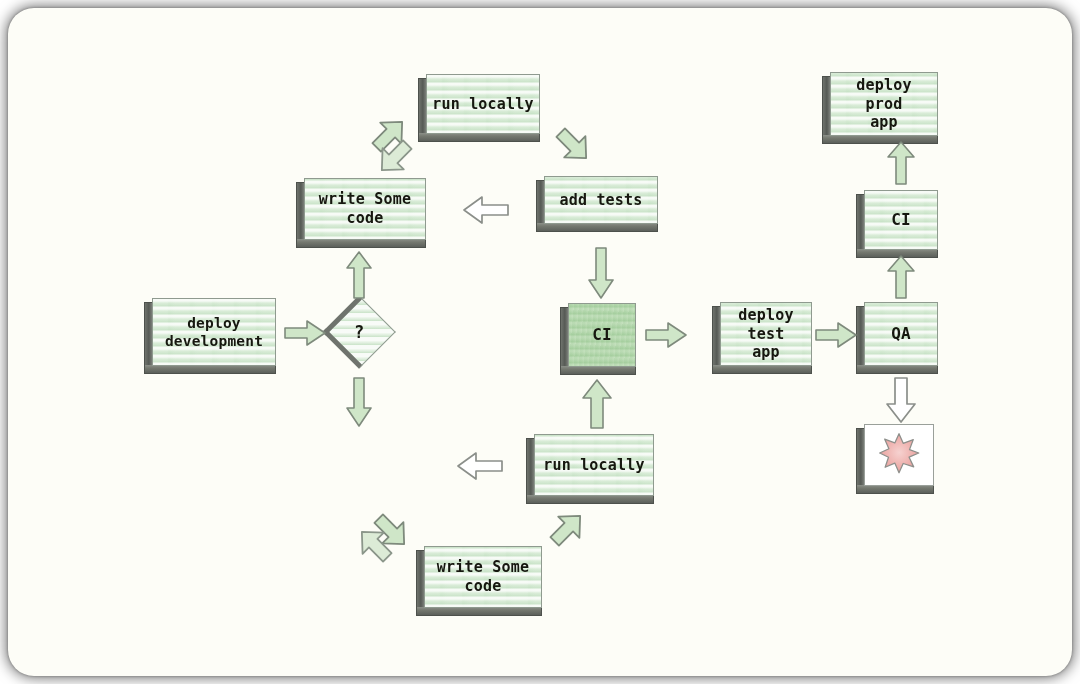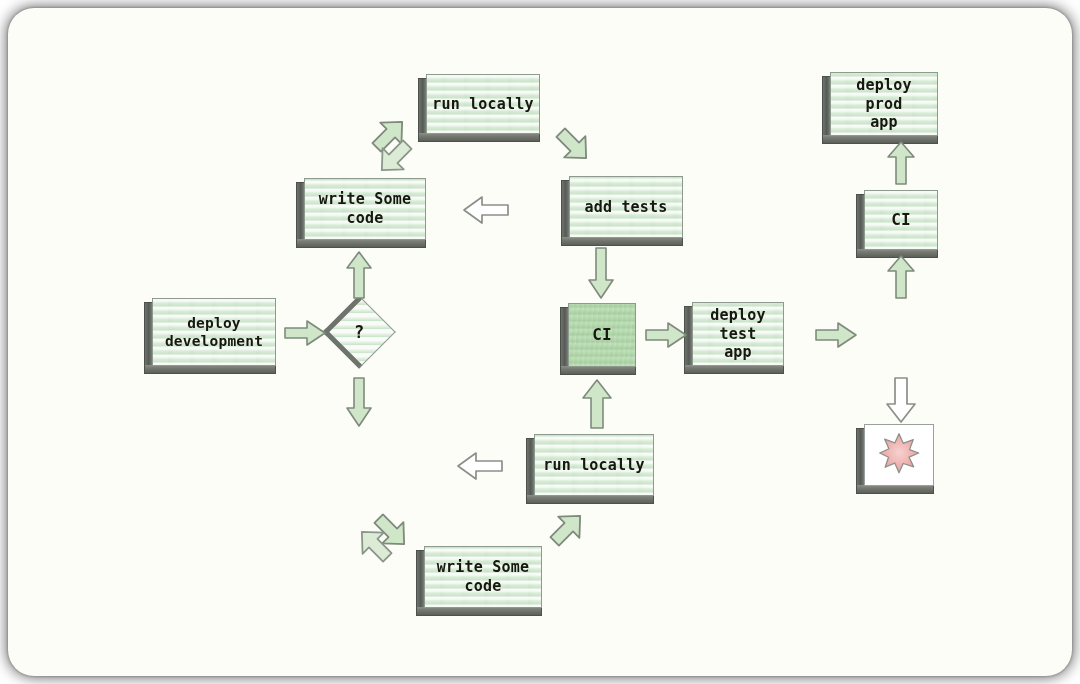--- a/index.html
+++ b/index.html
@@ -216,45 +216,52 @@
   </div>
 
   <div class="node" style="left:426px; top:74px; width:114px; height:60px;">
     <div class="side-left"></div>
     <div class="side-bottom"></div>
     <div class="face">
       <span class="label">run locally</span>
     </div>
   </div>
 
-  <div class="node" style="left:569px; top:176px; width:114px; height:62px;">
+  <div class="node" style="left:544px; top:176px; width:114px; height:48px;">
     <div class="side-left"></div>
     <div class="side-bottom"></div>
     <div class="face">
       <span class="label">add tests</span>
     </div>
   </div>
 
   <div class="node solid" style="left:568px; top:303px; width:68px; height:64px;">
     <div class="side-left"></div>
     <div class="side-bottom"></div>
     <div class="face">
       <span class="label lg">CI</span>
     </div>
   </div>
 
-  <div class="node" style="left:692px; top:302px; width:92px; height:64px;">
+  <div class="node" style="left:720px; top:302px; width:92px; height:64px;">
     <div class="side-left"></div>
     <div class="side-bottom"></div>
     <div class="face">
       <span class="label">deploy test
 app</span>
     </div>
   </div>
 
+  <div class="node" style="left:864px; top:302px; width:74px; height:64px;">
+    <div class="side-left"></div>
+    <div class="side-bottom"></div>
+    <div class="face">
+      <span class="label lg">QA</span>
+    </div>
+  </div>
 
   <div class="node" style="left:864px; top:190px; width:74px; height:60px;">
     <div class="side-left"></div>
     <div class="side-bottom"></div>
     <div class="face">
       <span class="label lg">CI</span>
     </div>
   </div>
 
   <div class="node" style="left:830px; top:72px; width:108px; height:64px;">

